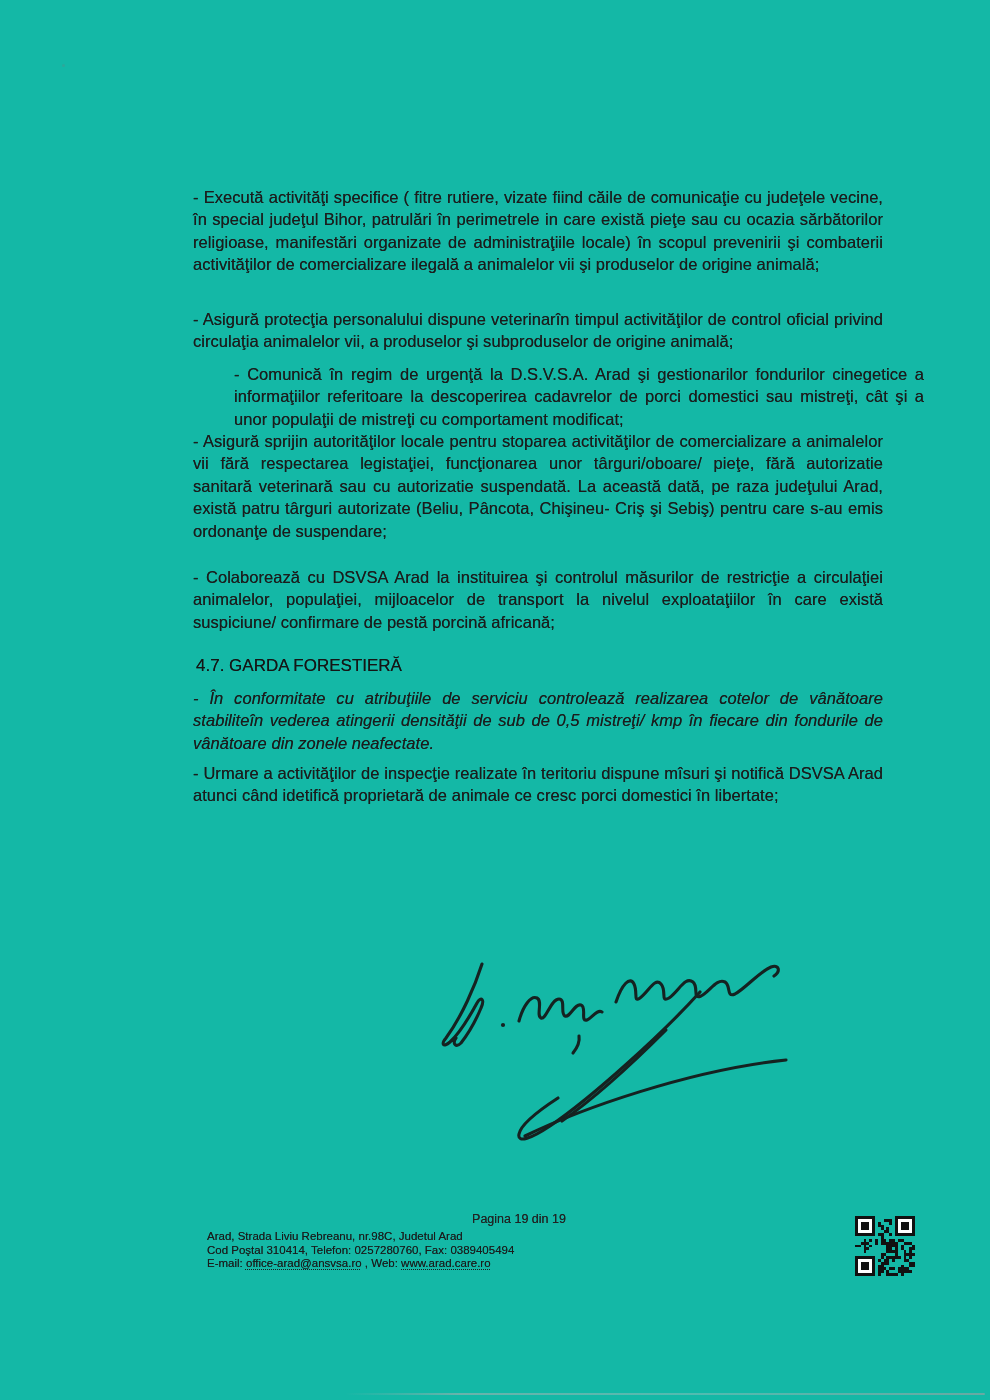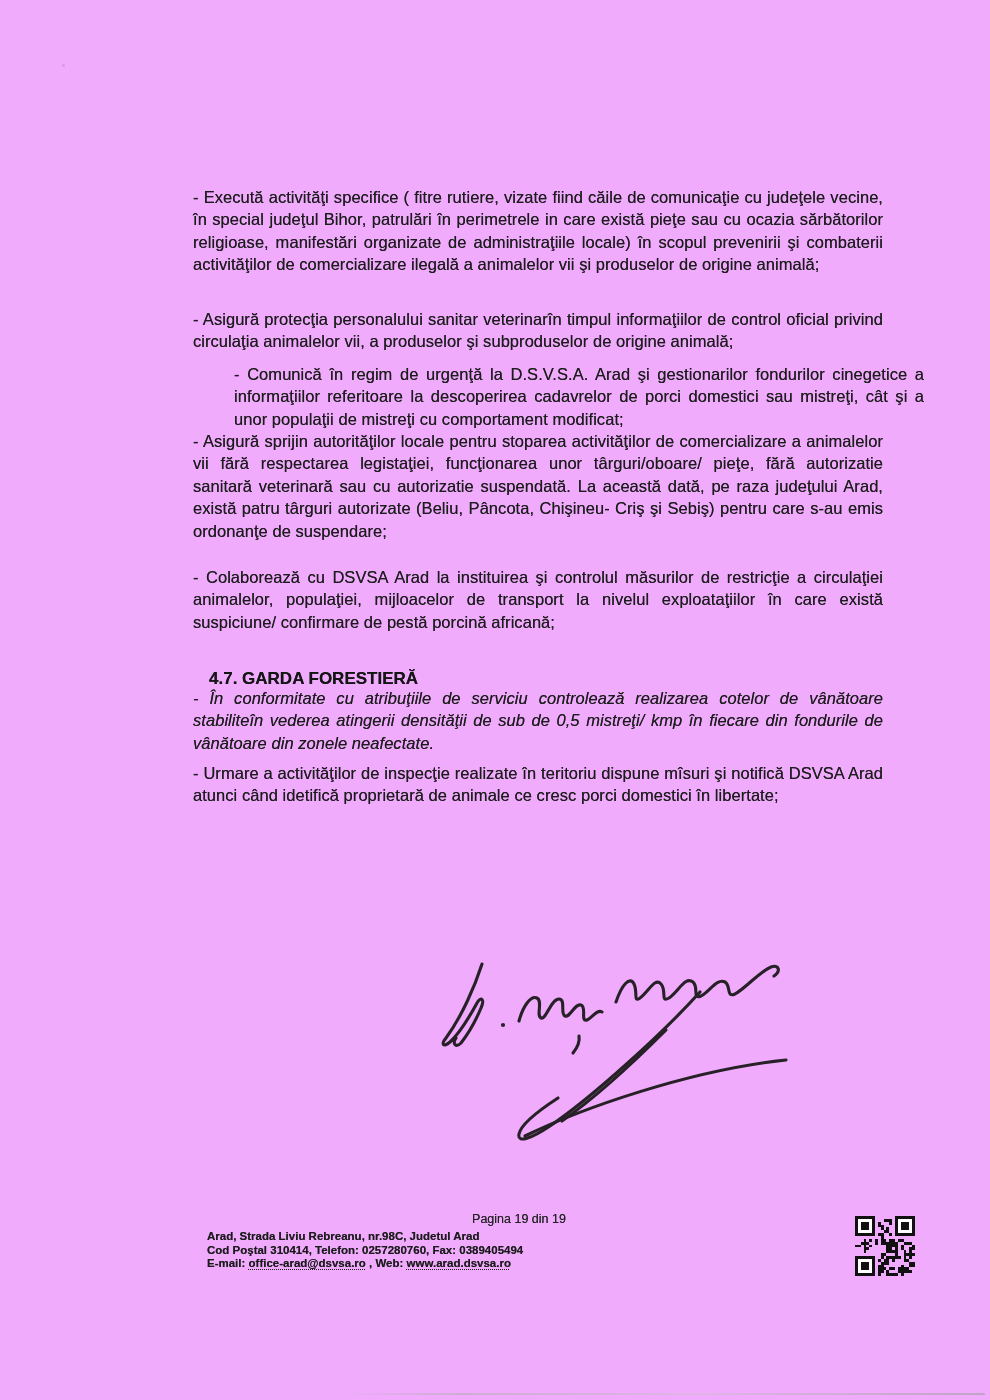--- a/index.html
+++ b/index.html
@@ -6,44 +6,44 @@
   body{
     width:990px;height:1400px;
     background:#ffffff;
     font-family:"Liberation Sans","DejaVu Sans",sans-serif;
     color:#1d1d1d;
     position:relative;
     overflow:hidden;
   }
   .page{
     position:absolute;inset:0;
-    background:#f0abfc;
+    background:#14b8a6;
   }
   
   .doc-body{
     position:absolute;
     left:193px; top:0; width:690px;
   }
   .para{
     position:absolute;
     left:0; width:690px;
     margin:0;
     font-size:16.5px;
     line-height:22.4px;
     text-align:justify;
     color:#1c1c1c;
     text-shadow:0 0 0.35px rgba(20,20,20,0.75);
     letter-spacing:0.05px;
   }
   .section-heading{
     position:absolute;
     left:0; width:690px;
-    margin:16px;
+    margin:3px;
     font-size:17px;
-    font-weight:700;
+    font-weight:400;
     color:#151515;
     text-shadow:0 0 0.35px rgba(20,20,20,0.8);
   }
   
   .signature-wrap{
     position:absolute;
     left:428px; top:948px;
     width:366px; height:205px;
   }
   .signature-wrap svg{display:block;}
@@ -55,21 +55,21 @@
     font-size:12.5px;
     color:#222;
     text-shadow:0 0 0.3px rgba(20,20,20,0.7);
     margin-left:48px;
   }
   .footer-address{
     position:absolute;
     left:207px; top:1230px;
     width:480px;
     font-size:11.5px;
-    font-weight:700;
+    font-weight:400;
     line-height:13.5px;
     color:#1b1b1b;
     text-shadow:0 0 0.3px rgba(20,20,20,0.65);
   }
   .footer-address .line{white-space:nowrap;}
   .footer-link{
     text-decoration:underline;
     text-decoration-style:dotted;
     text-underline-offset:2px;
     color:#1b1b1b;
@@ -92,21 +92,21 @@
     border-radius:50%;
   }
 </style>
 </head>
 <body>
 
 <div class="page">
 
   <div class="doc-body">
     <p class="para" style="top:186px;">- Execută activităţi specifice ( fitre rutiere, vizate fiind căile de comunicaţie cu judeţele vecine, în special judeţul Bihor, patrulări în perimetrele in care există pieţe sau cu ocazia sărbătorilor religioase, manifestări organizate de administraţiile locale) în scopul prevenirii şi combaterii activităţilor de comercializare ilegală a animalelor vii şi produselor de origine animală;</p>
-    <p class="para" style="top:308px;">- Asigură protecţia personalului sanitar veterinarîn timpul informaţiilor de control oficial privind circulaţia animalelor vii, a produselor şi subproduselor de origine animală;</p>
+    <p class="para" style="top:308px;">- Asigură protecţia personalului dispune veterinarîn timpul activităţilor de control oficial privind circulaţia animalelor vii, a produselor şi subproduselor de origine animală;</p>
     <p class="para" style="top:363px;margin-left:41px;">- Comunică în regim de urgenţă la D.S.V.S.A. Arad şi gestionarilor fondurilor cinegetice a informaţiilor referitoare la descoperirea cadavrelor de porci domestici sau mistreţi, cât şi a unor populaţii de mistreţi cu comportament modificat;</p>
     <p class="para" style="top:430px;">- Asigură sprijin autorităţilor locale pentru stoparea activităţilor de comercializare a animalelor vii fără respectarea legistaţiei, funcţionarea unor târguri/oboare/ pieţe, fără autorizatie sanitară veterinară sau cu autorizatie suspendată. La această dată, pe raza judeţului Arad, există patru târguri autorizate (Beliu, Pâncota, Chişineu- Criş şi Sebiş) pentru care s-au emis ordonanţe de suspendare;</p>
     <p class="para" style="top:566px;">- Colaborează cu DSVSA Arad la instituirea şi controlul măsurilor de restricţie a circulaţiei animalelor, populaţiei, mijloacelor de transport la nivelul exploataţiilor în care există suspiciune/ confirmare  de pestă porcină africană;</p>
 
     <h3 class="section-heading" style="top:653px;">4.7. GARDA FORESTIERĂ</h3>
 
     <p class="para" style="top:687px;font-style:italic;">- În conformitate cu atribuţiile de serviciu controlează realizarea cotelor de  vânătoare stabiliteîn vederea atingerii densităţii de sub de 0,5 mistreţi/ kmp în fiecare din fondurile de vânătoare din zonele neafectate.</p>
     <p class="para" style="top:762px;">- Urmare a activităţilor de inspecţie realizate în teritoriu dispune mîsuri şi notifică DSVSA Arad atunci când idetifică proprietară de animale ce cresc porci domestici în libertate;</p>
   </div>
 
@@ -127,21 +127,21 @@
         <path d="M 97,188 C 152,161 262,122 358,112"></path>
       </g>
     </svg>
   </div>
 
   <div class="page-number">Pagina 19 din 19</div>
 
   <div class="footer-address">
     <div class="line">Arad, Strada Liviu Rebreanu, nr.98C, Judetul Arad</div>
     <div class="line">Cod Poştal 310414, Telefon: 0257280760, Fax: 0389405494</div>
-    <div class="line"><span>E-mail: </span><span class="footer-link">office-arad@dsvsa.ro</span><span> , Web: </span><span class="footer-link">www.arad.dsvsa.ro</span></div>
+    <div class="line"><span>E-mail: </span><span class="footer-link">office-arad@ansvsa.ro</span><span> , Web: </span><span class="footer-link">www.arad.care.ro</span></div>
   </div>
 
   <div class="qr-wrap">
     <svg id="qr-svg" width="60" height="60" viewBox="0 0 21 21" shape-rendering="crispEdges">
         <rect x="0" y="0" width="7" height="7" fill="#111111"></rect>
         <rect x="1" y="1" width="5" height="5" fill="#fff"></rect>
         <rect x="2" y="2" width="3" height="3" fill="#111111"></rect>
         <rect x="14" y="0" width="7" height="7" fill="#111111"></rect>
         <rect x="15" y="1" width="5" height="5" fill="#fff"></rect>
         <rect x="16" y="2" width="3" height="3" fill="#111111"></rect>

